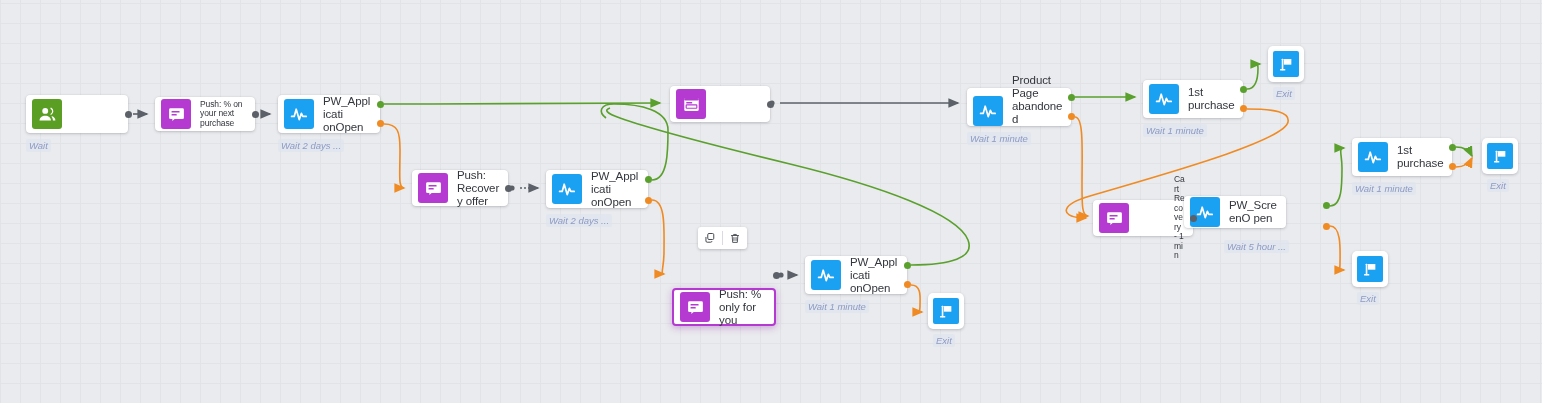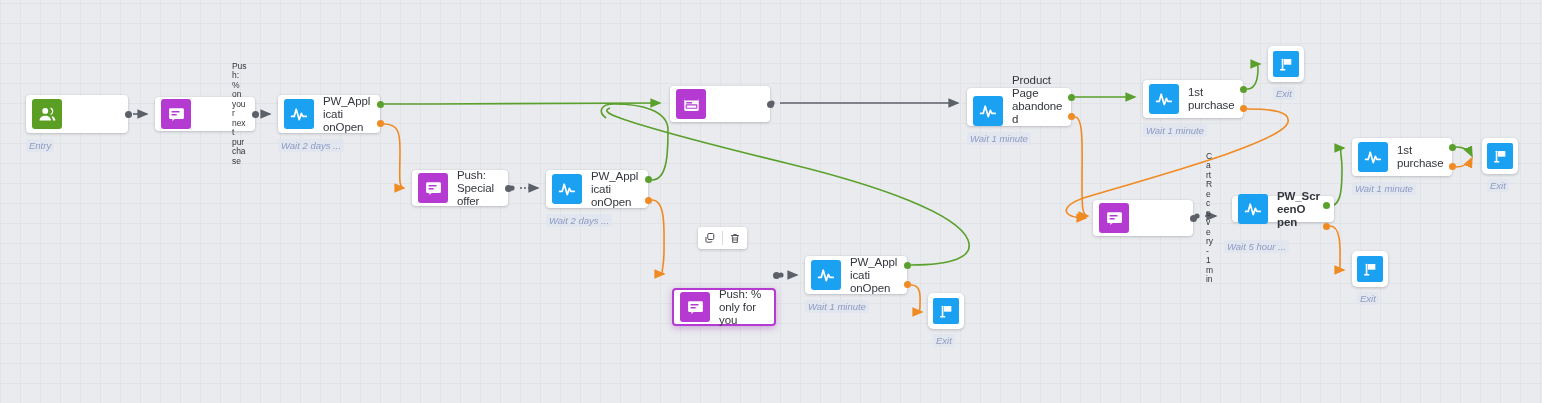--- a/index.html
+++ b/index.html
@@ -61,21 +61,20 @@
     padding: 0 8px 0 9px;
     color: #33363d;
     font-size: 11.5px;
     line-height: 13px;
     letter-spacing: -0.1px;
     word-break: break-word;
   }
   .node-label.small {
     font-size: 8.5px;
     line-height: 9.5px;
-    margin-left: 32px;
   }
   
   .port {
     position: absolute;
     width: 7px;
     height: 7px;
     border-radius: 50%;
     z-index: 6;
   }
   .port-green { background: #5aa02c; }
@@ -205,21 +204,21 @@
         <div class="node-icon ic-green">
           <svg width="19" height="19" viewBox="0 0 20 20" fill="#fff">
             <circle cx="7.6" cy="6.2" r="3.1"></circle>
             <path d="M1.6 16.4c0-3.3 2.7-5.2 6-5.2s6 1.9 6 5.2z"></path>
             <path d="M13.4 4.1a3 3 0 0 1 0 5.1.8.8 0 0 0 .3 1.4 4.4 4.4 0 0 0 0-7.9.8.8 0 0 0-.3 1.4z"></path>
             <path d="M15.2 11.9c1.8.8 3.1 2.3 3.1 4.5h-2.6c0-1.7-.6-3.2-1.7-4.2z"></path>
           </svg>
         </div>
       </div>
       <div class="port port-gray" style="left: 124.5px; top: 110.5px;"></div>
-      <div class="caption" style="left: 26px; top: 139px;">Entry</div>
+      <div class="caption" style="left: 26px; top: 139px;">Wait</div>
       <div class="node" style="left: 155px; top: 97px; width: 100px; height: 34px;">
         <div class="node-icon ic-purple">
           <svg width="19" height="19" viewBox="0 0 20 20" fill="none">
             <rect x="2.2" y="3.4" width="15.6" height="11.4" rx="1.5" fill="#fff"></rect>
             <path d="M5.6 16.9l.2-3.1 3.1.1z" fill="#fff"></path>
             <rect x="4.7" y="6.4" width="8.6" height="1.5" rx="0.6" fill="#b43ad1"></rect>
             <rect x="4.7" y="9.6" width="5.6" height="1.5" rx="0.6" fill="#b43ad1"></rect>
           </svg>
         </div>
         <div class="node-label small">Push: % on your next purchase</div>
@@ -238,21 +237,21 @@
       <div class="caption" style="left: 278px; top: 139px;">Wait 2 days ...</div>
       <div class="node" style="left: 412px; top: 170px; width: 96px; height: 36px;">
         <div class="node-icon ic-purple">
           <svg width="19" height="19" viewBox="0 0 20 20" fill="none">
             <rect x="2.2" y="3.4" width="15.6" height="11.4" rx="1.5" fill="#fff"></rect>
             <path d="M5.6 16.9l.2-3.1 3.1.1z" fill="#fff"></path>
             <rect x="4.7" y="6.4" width="8.6" height="1.5" rx="0.6" fill="#b43ad1"></rect>
             <rect x="4.7" y="9.6" width="5.6" height="1.5" rx="0.6" fill="#b43ad1"></rect>
           </svg>
         </div>
-        <div class="node-label">Push: Special offer</div>
+        <div class="node-label">Push: Recovery offer</div>
       </div>
       <div class="port port-gray" style="left: 504.5px; top: 184.5px;"></div>
       <div class="node" style="left: 546px; top: 170px; width: 102px; height: 38px;">
         <div class="node-icon ic-blue">
           <svg width="20" height="20" viewBox="0 0 20 20" fill="none" stroke="#fff" stroke-width="1.7" stroke-linecap="round" stroke-linejoin="round">
             <path d="M2.6 12.4h2.6l2-7.2 3 10.4 2.2-6.2 1.4 3h3.4"></path>
           </svg>
         </div>
         <div class="node-label">PW_Applicati onOpen</div>
       </div>
@@ -320,21 +319,21 @@
           <svg width="19" height="19" viewBox="0 0 20 20" fill="none">
             <rect x="2.2" y="3.4" width="15.6" height="11.4" rx="1.5" fill="#fff"></rect>
             <path d="M5.6 16.9l.2-3.1 3.1.1z" fill="#fff"></path>
             <rect x="4.7" y="6.4" width="8.6" height="1.5" rx="0.6" fill="#b43ad1"></rect>
             <rect x="4.7" y="9.6" width="5.6" height="1.5" rx="0.6" fill="#b43ad1"></rect>
           </svg>
         </div>
         <div class="node-label small">Cart Recovery - 1 min</div>
       </div>
       <div class="port port-gray" style="left: 1189.5px; top: 214.5px;"></div>
-      <div class="node" style="left: 1232px; top: 196px; width: 102px; height: 26px; font-weight: bold;">
+      <div class="node" style="left: 1184px; top: 196px; width: 102px; height: 32px;">
         <div class="node-icon ic-blue">
           <svg width="20" height="20" viewBox="0 0 20 20" fill="none" stroke="#fff" stroke-width="1.7" stroke-linecap="round" stroke-linejoin="round">
             <path d="M2.6 12.4h2.6l2-7.2 3 10.4 2.2-6.2 1.4 3h3.4"></path>
           </svg>
         </div>
         <div class="node-label">PW_ScreenO pen</div>
       </div>
       <div class="port port-green" style="left: 1322.5px; top: 202.38px;"></div>
       <div class="port port-orange" style="left: 1322.5px; top: 222.52px;"></div>
       <div class="caption" style="left: 1224px; top: 240px;">Wait 5 hour ...</div>

